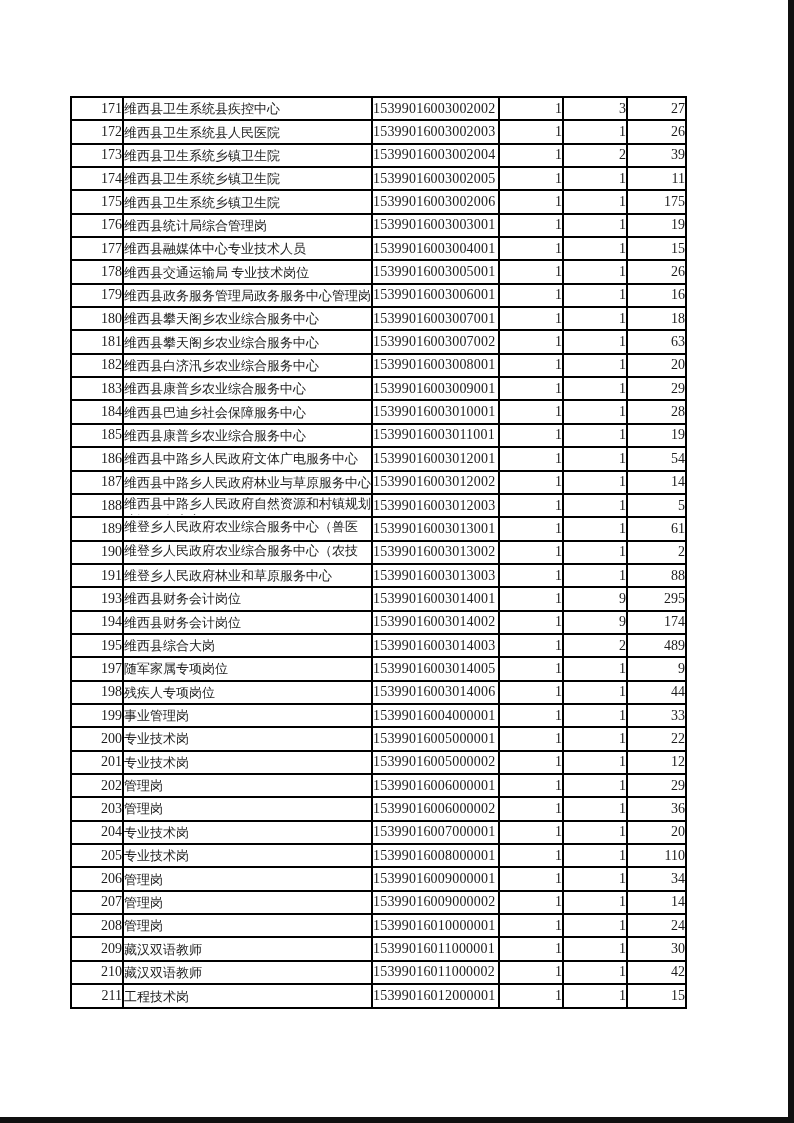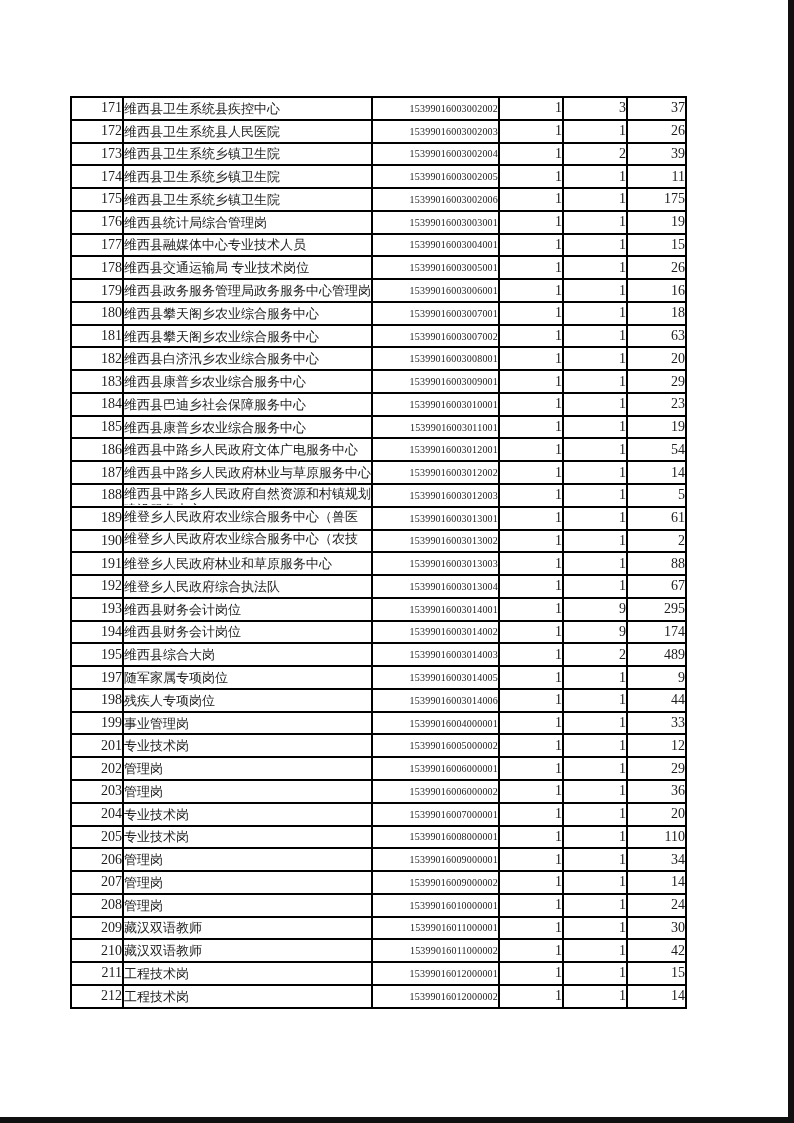--- a/index.html
+++ b/index.html
@@ -39,21 +39,21 @@
     overflow: hidden;
   }
   .c-no    { width: 52px;  }
   .c-name  { width: 249px; }
   .c-code  { width: 127px; }
   .c-a     { width: 64px;  }
   .c-b     { width: 64px;  }
   .c-c     { width: 59px;  }
 
   td.no   { text-align: right; font-size: 14px; padding-right: 2px; }
-  td.code { text-align: right;  font-size: 10px; padding-left: 4px; letter-spacing: 0.2px; }
+  td.code { text-align: left;  font-size: 14px; padding-left: 4px; letter-spacing: 0.2px; }
   td.val  { text-align: right; font-size: 14px; padding-right: 4px; }
 
   td.name { text-align: left; font-size: 13px; padding-left: 2px; }
   td.name .nm {
     height: 19px;
     line-height: 19px;
     overflow: hidden;
     white-space: nowrap;
   }
   
@@ -80,21 +80,21 @@
     </colgroup>
     <tbody id="rows">
   <tr>
     <td class="no">171</td>
     <td class="name">
       <div class="nm"><span class="l1">维西县卫生系统县疾控中心</span><span class="l2"></span></div>
     </td>
     <td class="code">15399016003002002</td>
     <td class="val">1</td>
     <td class="val">3</td>
-    <td class="val">37</td>
+    <td class="val">27</td>
   </tr>
 
   <tr>
     <td class="no">172</td>
     <td class="name">
       <div class="nm"><span class="l1">维西县卫生系统县人民医院</span><span class="l2"></span></div>
     </td>
     <td class="code">15399016003002003</td>
     <td class="val">1</td>
     <td class="val">1</td>
@@ -223,21 +223,21 @@
   </tr>
 
   <tr>
     <td class="no">184</td>
     <td class="name">
       <div class="nm"><span class="l1">维西县巴迪乡社会保障服务中心</span><span class="l2"></span></div>
     </td>
     <td class="code">15399016003010001</td>
     <td class="val">1</td>
     <td class="val">1</td>
-    <td class="val">23</td>
+    <td class="val">28</td>
   </tr>
 
   <tr>
     <td class="no">185</td>
     <td class="name">
       <div class="nm"><span class="l1">维西县康普乡农业综合服务中心</span><span class="l2"></span></div>
     </td>
     <td class="code">15399016003011001</td>
     <td class="val">1</td>
     <td class="val">1</td>
@@ -303,30 +303,20 @@
     <td class="no">191</td>
     <td class="name">
       <div class="nm"><span class="l1">维登乡人民政府林业和草原服务中心</span><span class="l2"></span></div>
     </td>
     <td class="code">15399016003013003</td>
     <td class="val">1</td>
     <td class="val">1</td>
     <td class="val">88</td>
   </tr>
 
-  <tr>
-    <td class="no">192</td>
-    <td class="name">
-      <div class="nm"><span class="l1">维登乡人民政府综合执法队</span><span class="l2"></span></div>
-    </td>
-    <td class="code">15399016003013004</td>
-    <td class="val">1</td>
-    <td class="val">1</td>
-    <td class="val">67</td>
-  </tr>
 
   <tr>
     <td class="no">193</td>
     <td class="name">
       <div class="nm"><span class="l1">维西县财务会计岗位</span><span class="l2"></span></div>
     </td>
     <td class="code">15399016003014001</td>
     <td class="val">1</td>
     <td class="val">9</td>
     <td class="val">295</td>
@@ -381,20 +371,30 @@
     <td class="no">199</td>
     <td class="name">
       <div class="nm"><span class="l1">事业管理岗</span><span class="l2"></span></div>
     </td>
     <td class="code">15399016004000001</td>
     <td class="val">1</td>
     <td class="val">1</td>
     <td class="val">33</td>
   </tr>
 
+  <tr>
+    <td class="no">200</td>
+    <td class="name">
+      <div class="nm"><span class="l1">专业技术岗</span><span class="l2"></span></div>
+    </td>
+    <td class="code">15399016005000001</td>
+    <td class="val">1</td>
+    <td class="val">1</td>
+    <td class="val">22</td>
+  </tr>
 
   <tr>
     <td class="no">201</td>
     <td class="name">
       <div class="nm"><span class="l1">专业技术岗</span><span class="l2"></span></div>
     </td>
     <td class="code">15399016005000002</td>
     <td class="val">1</td>
     <td class="val">1</td>
     <td class="val">12</td>
@@ -503,29 +503,19 @@
     <td class="no">211</td>
     <td class="name">
       <div class="nm"><span class="l1">工程技术岗</span><span class="l2"></span></div>
     </td>
     <td class="code">15399016012000001</td>
     <td class="val">1</td>
     <td class="val">1</td>
     <td class="val">15</td>
   </tr>
 
-  <tr>
-    <td class="no">212</td>
-    <td class="name">
-      <div class="nm"><span class="l1">工程技术岗</span><span class="l2"></span></div>
-    </td>
-    <td class="code">15399016012000002</td>
-    <td class="val">1</td>
-    <td class="val">1</td>
-    <td class="val">14</td>
-  </tr>
 
 </tbody>
   </table>
 
   <div id="edge-right" style="background: rgb(16, 16, 16);"></div>
   <div id="edge-bottom" style="background: rgb(16, 16, 16);"></div>
 </div>
 
 </body></html>

